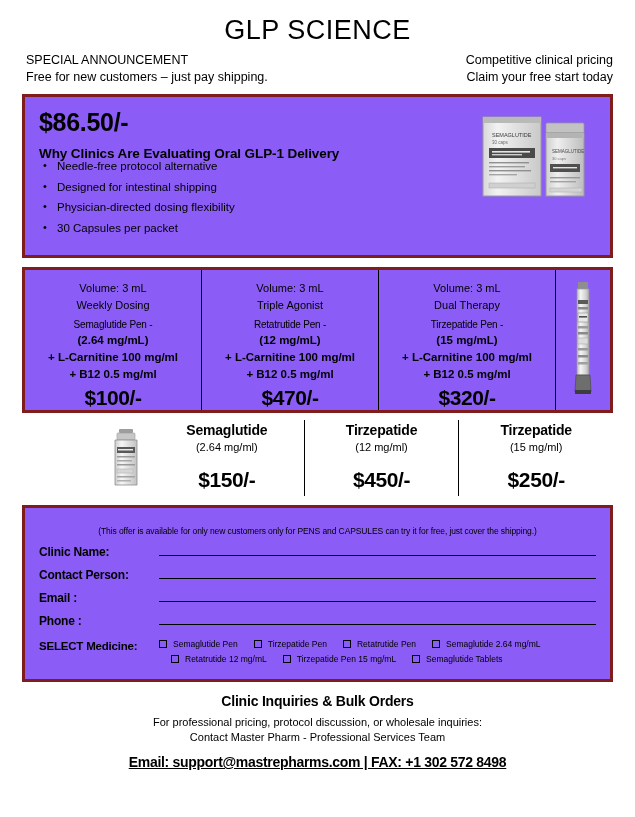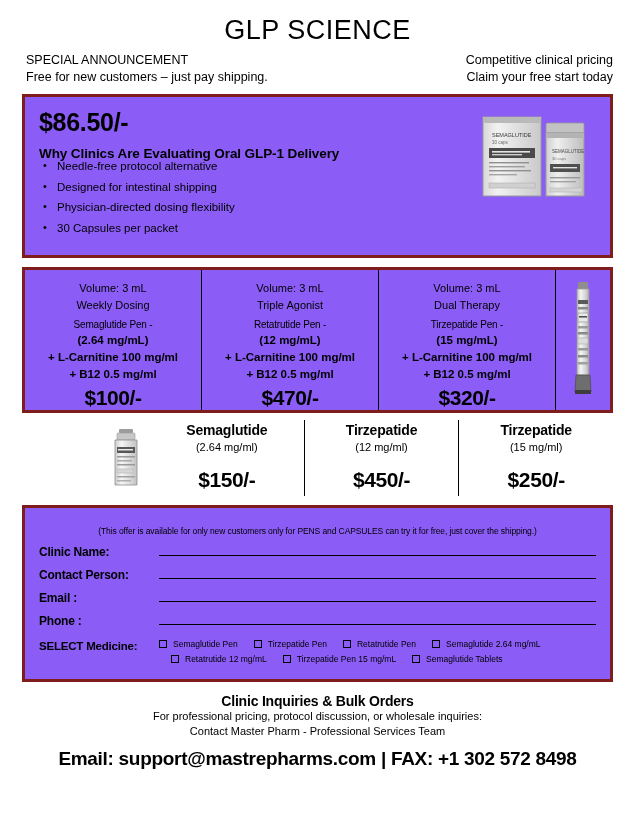--- a/index.html
+++ b/index.html
@@ -134,23 +134,23 @@
     display: flex; align-items: center; margin-right: 16px; white-space: nowrap;
   }
   .cb-box {
     width: 8px; height: 8px; border: 1px solid #000; margin-right: 6px; flex: 0 0 8px;
   }
   .cb-text { font-size: 8.5px; }
 
   
   .footer { text-align: center; margin-top: 11px; }
   .footer-title { font-size: 14px; font-weight: bold; letter-spacing: -0.2px; }
-  .footer-line { font-size: 11px; line-height: 1.35; }
+  .footer-line { font-size: 11px; margin-top: 6px; line-height: 1.35; }
   .footer-contact {
-    font-size: 19px; font-weight: bold; margin-top: 9px; letter-spacing: -0.3px;
+    font-size: 14px; font-weight: bold; margin-top: 9px; letter-spacing: -0.3px; text-decoration: underline;
   }
 </style>
 </head>
 <body>
 
 <div class="page">
 
   <div class="brand">GLP SCIENCE</div>
 
   <div class="header-row">

